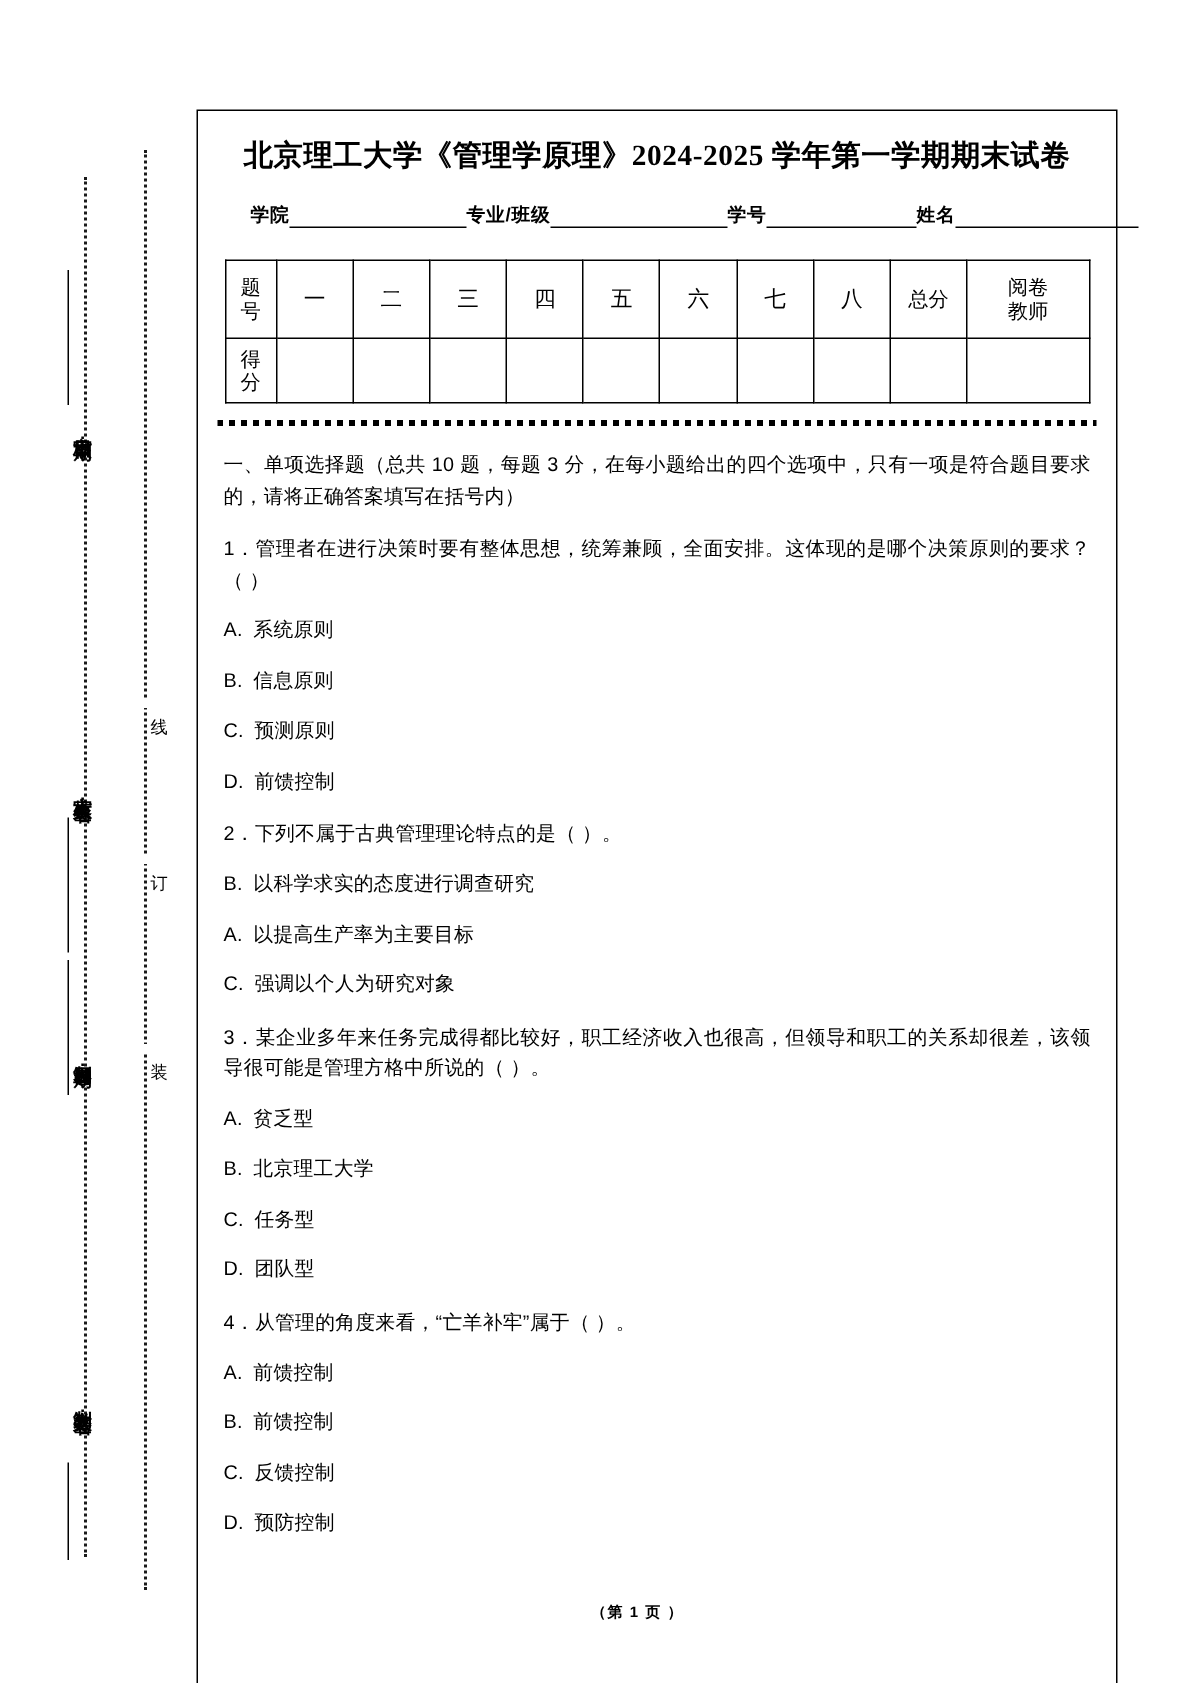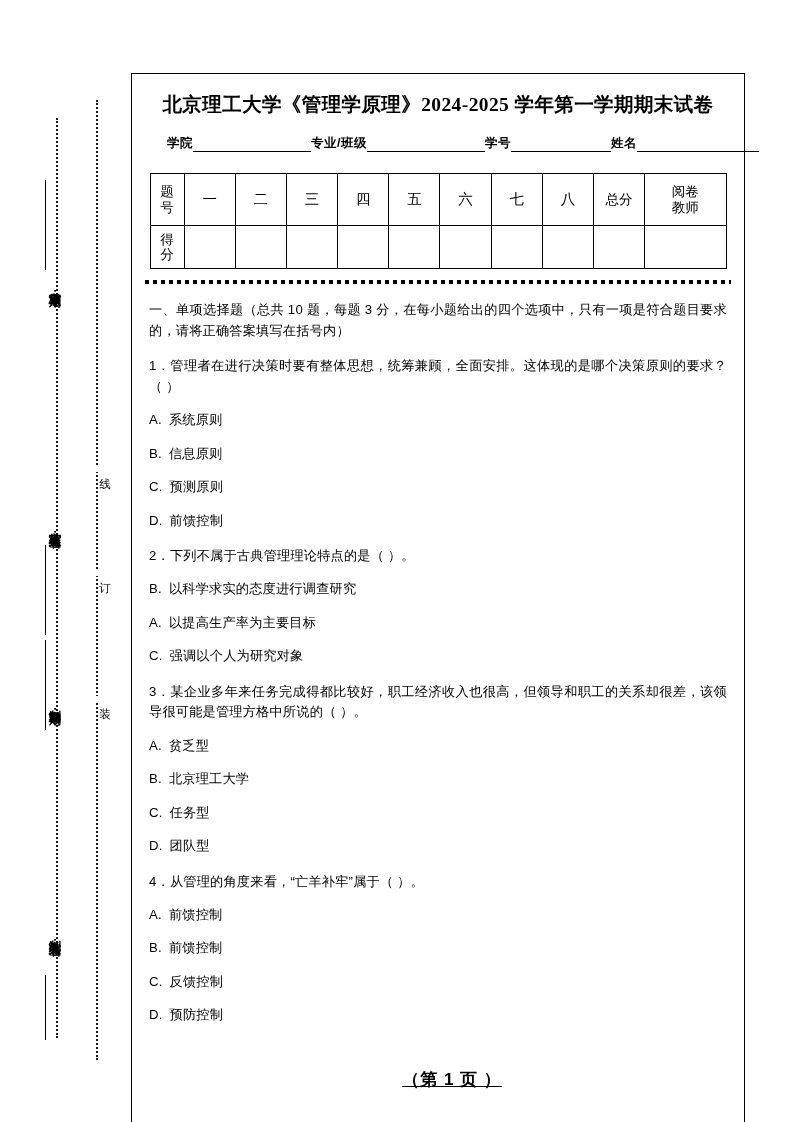--- a/index.html
+++ b/index.html
@@ -184,29 +184,28 @@
   }
   .q-opt {
     margin: 13px 0 0 0;
     letter-spacing: 0.2px;
   }
   .opt-key { margin-right: 7px; }
 
   
   .page-footer {
     position: absolute;
-    left: 145px;
+    left: 118px;
     top: 1068px;
     width: 614px;
     text-align: center;
     font-family: "Liberation Sans", "DejaVu Sans", sans-serif;
-    font-size: 17px;
+    font-size: 10px;
     font-weight: bold;
     letter-spacing: 1px;
-    text-decoration: underline;
   }
 </style>
 </head>
 <body>
 
 <div class="margin-area">
   <div class="dotline d1"></div>
   <div class="dotline d2"></div>
 
   <div class="seg mk-date1"></div>

